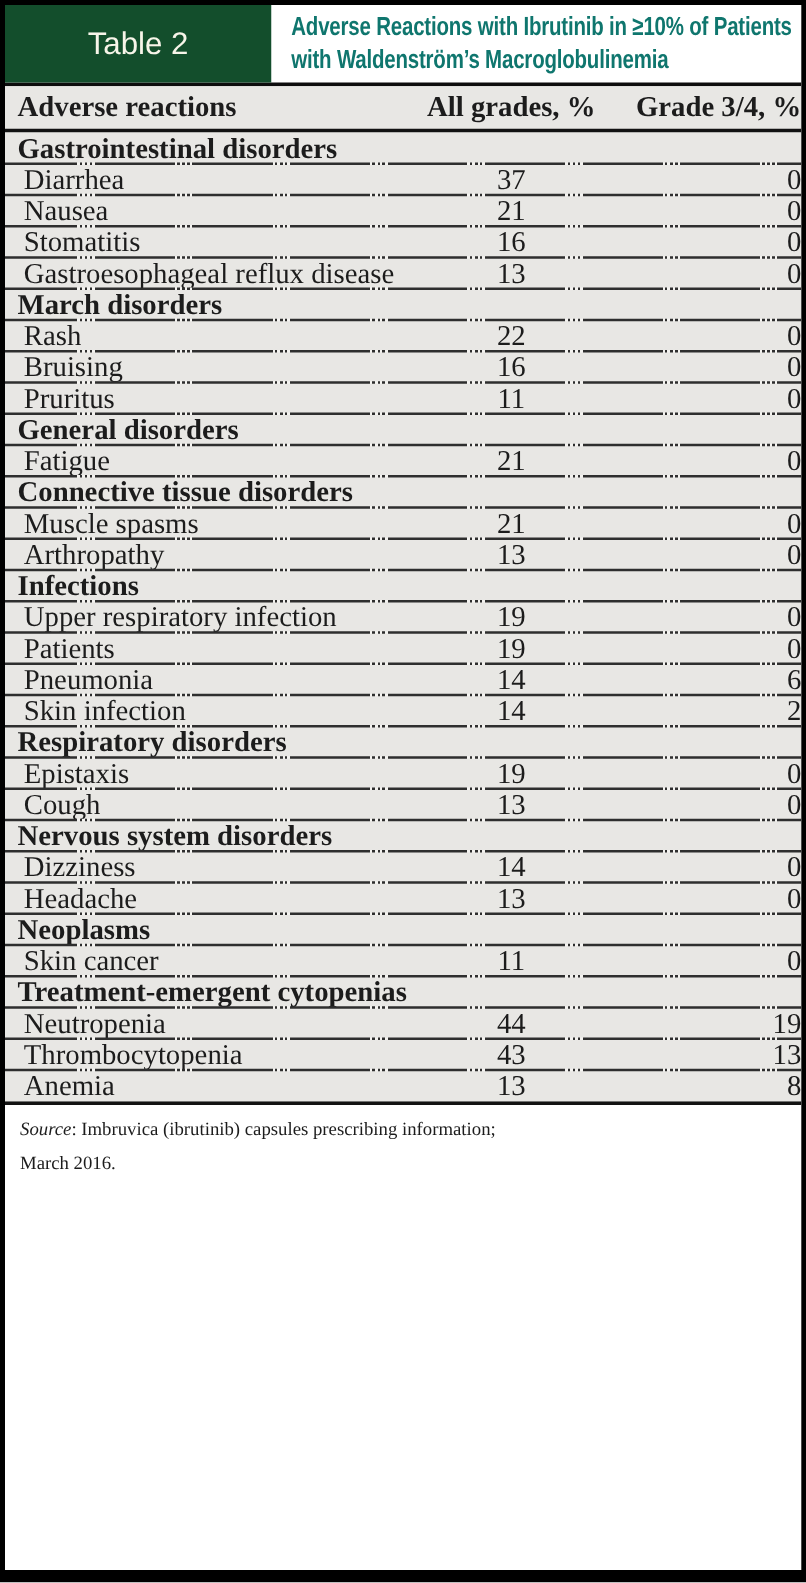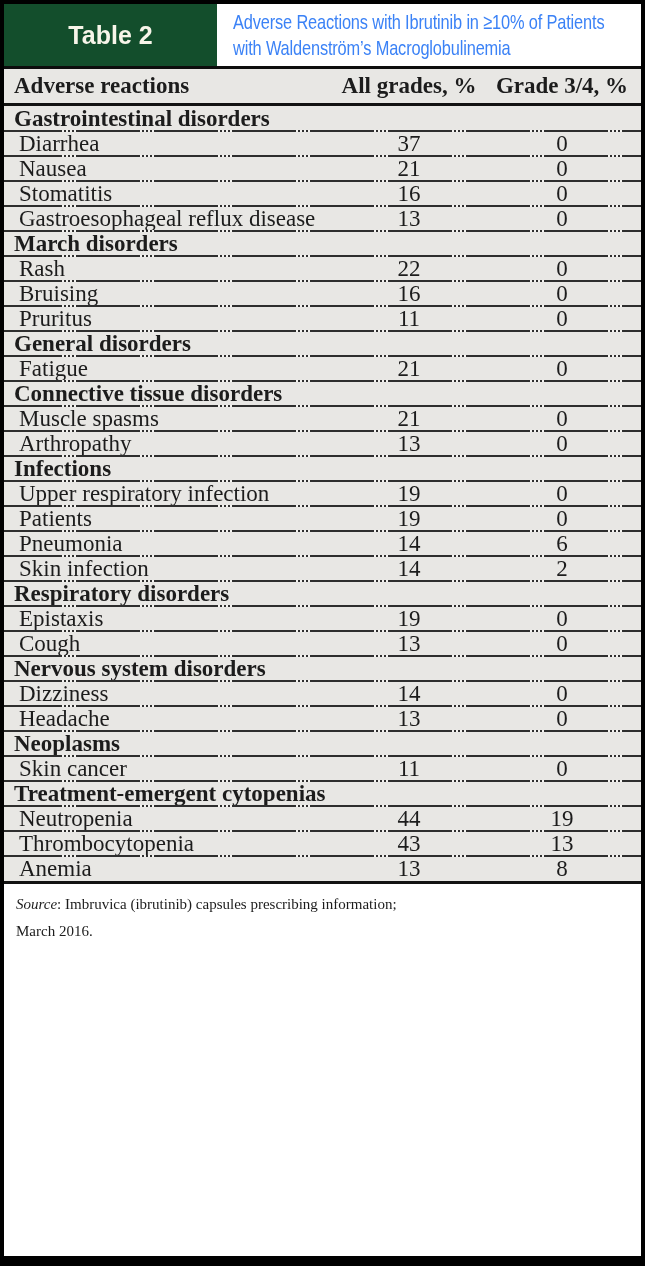--- a/index.html
+++ b/index.html
@@ -7,27 +7,27 @@
     width:645px; height:1266px; box-sizing:border-box;
     border:4px solid #000; border-bottom:10px solid #000;
     background:#ffffff; color:#1c1c1c;
     font-family:"Liberation Serif", serif;
     display:flex; flex-direction:column; overflow:hidden;
   }
   
   .title-band { height:62px; flex:0 0 62px; display:flex; border-bottom:3px solid #0d0d0d; background:#fff; }
   .table-label {
     width:213px; flex:0 0 213px; background:#134e2c; color:#f7f5e9;
-    font-family:"Liberation Sans", sans-serif; font-weight:bold; font-size:25px;
+    font-family:"Liberation Sans", sans-serif; font-weight:normal; font-size:25px;
     display:flex; align-items:center; justify-content:center;
   }
   .title {
     flex:1; display:flex; flex-direction:column; justify-content:center;
     padding-left:16px; overflow:hidden;
-    font-family:"Liberation Sans", sans-serif; font-weight:normal; color:#3b82f6;
+    font-family:"Liberation Sans", sans-serif; font-weight:bold; color:#0f766e;
   }
   .title-line {
     font-size:21px; line-height:26px; white-space:nowrap;
     transform:scaleX(0.78); transform-origin:0 50%; letter-spacing:-0.2px;
   }
   
   .tbl { flex:0 0 auto; }
   .row { display:flex; align-items:center; background:#e8e7e4; position:relative; box-sizing:border-box; }
   .header-row { height:37px; border-bottom:3px solid #121212; font-weight:bold; }
   .body-row { height:25px; }
@@ -38,21 +38,21 @@
       #f4f3f0 58px 60px, #2e2e2e 60px 62px,
       #f4f3f0 62px 64px, #2e2e2e 64px 66px,
       #f4f3f0 66px 68px, #2e2e2e 68px 70px,
       #f4f3f0 70px 72px, #2e2e2e 72px 78px);
   }
   .cell { font-size:23px; }
   .c-label { flex:1; padding-left:10px; }
   .item-row .c-label { padding-left:15px; }
   .cat-row .c-label, .header-row .c-label { font-weight:bold; }
   .c-num { width:148px; flex:0 0 148px; text-align:center; }
-  .c-num2 { width:158px; flex:0 0 158px; }
+  .c-num2 { width:158px; flex:0 0 158px;text-align:right; }
   
   .source {
     flex:1; background:#fff; border-top:3px solid #121212;
     padding:7px 14px 0 12px; font-size:15px; line-height:27px; color:#1c1c1c;
   }
   .source em { font-style:italic; }
 </style>
 </head>
 <body>
 

